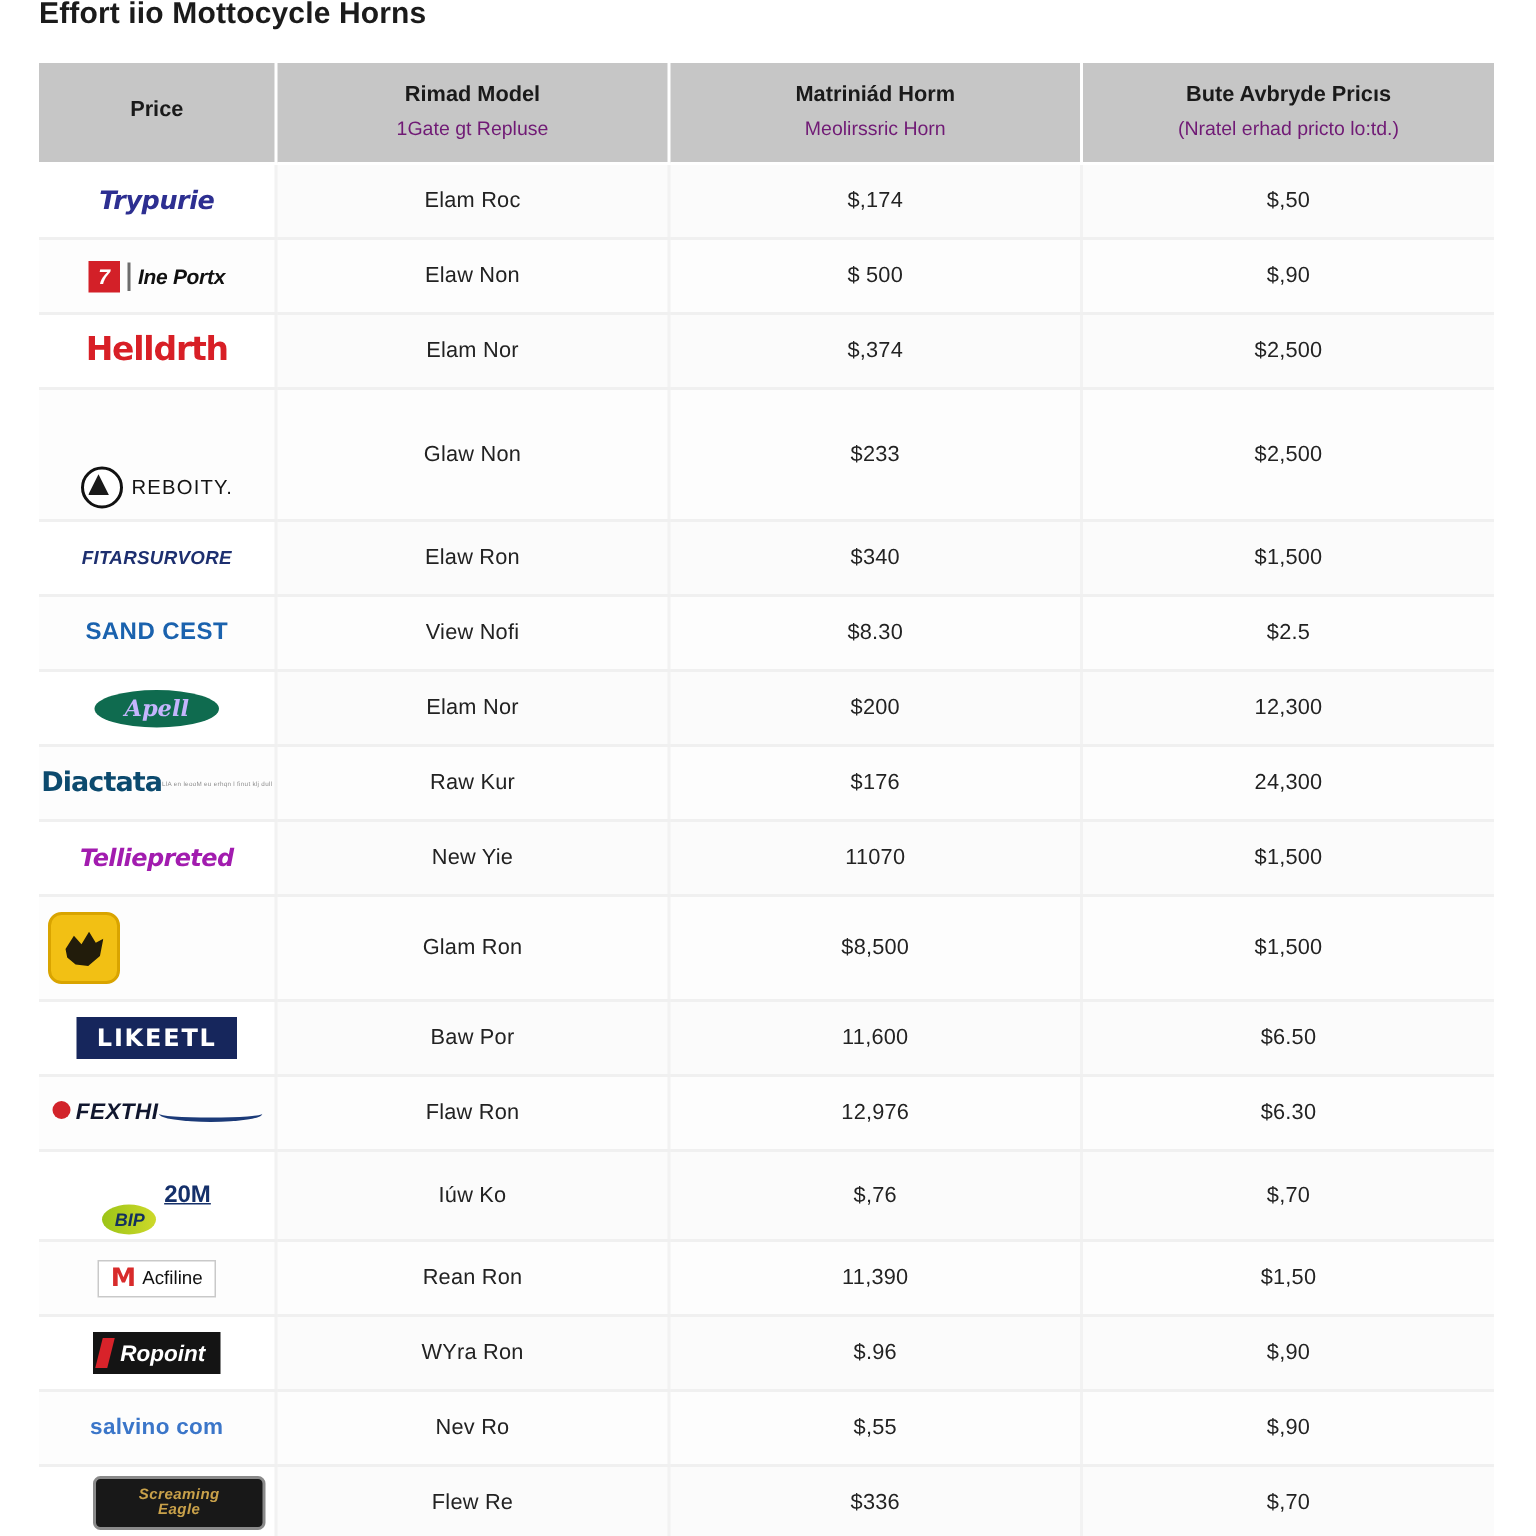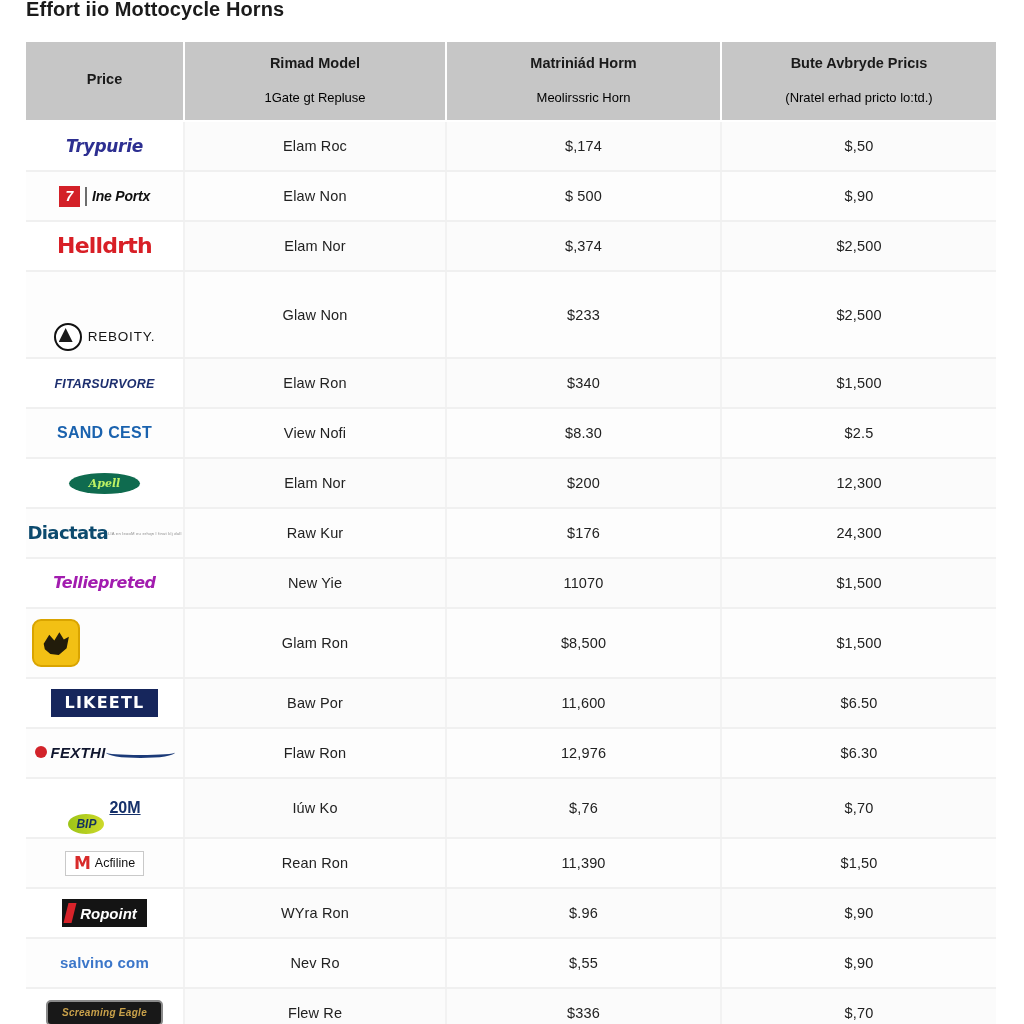--- a/index.html
+++ b/index.html
@@ -60,22 +60,22 @@
   .hdr-main {
     font-size: 14.5px;
     font-weight: bold;
     line-height: 1.35;
     color: #1a1a1a;
   }
   .hdr-sub {
     font-size: 13px;
     font-weight: normal;
     line-height: 1.35;
-    color: #000000;
-    margin-top: 15px;
+    color: #701a75;
+    margin-top: 3px;
   }
 
   tbody td {
     border-bottom: 2px solid #f0f0f0;
     border-right: 2px solid #f2f2f2;
     background: #fbfbfb;
     text-align: center;
     vertical-align: middle;
     font-size: 14.5px;
     color: #222222;
@@ -189,24 +189,24 @@
     letter-spacing: -0.3px;
   }
   .lg-sandcest {
     color: #1a62ae;
     font-size: 16px;
     font-weight: bold;
     letter-spacing: 0.3px;
   }
   .lg-apell {
     background: #0f6b4f;
-    color: #bef264;
+    color: #c4b5fd;
     border-radius: 50%;
     padding: 5px 20px;
-    font-size: 11px;
+    font-size: 15px;
     font-style: italic;
     font-weight: bold;
     font-family: "DejaVu Serif", serif;
   }
   .lg-diactata {
     text-align: center;
   }
   .lg-diactata .big {
     color: #0c4a6e;
     font-size: 18px;
@@ -247,21 +247,21 @@
     background: #16265c;
     color: #ffffff;
     padding: 6px 14px;
     font-size: 16px;
     font-weight: bold;
     letter-spacing: 1.2px;
     font-family: "DejaVu Sans", sans-serif;
   }
   .lg-fexthi { text-align: center; }
   .lg-fexthi .row1 {
-    display: inline-flex; align-items: center; gap: 4px;
+    display: inline-flex; align-items: flex-start; gap: 4px;
   }
   .lg-fexthi .flo {
     width: 12px; height: 12px; border-radius: 50%;
     background: #d2232a;
   }
   .lg-fexthi .tx {
     color: #10162e; font-size: 15px; font-weight: bold;
     font-style: italic; letter-spacing: 0.3px;
   }
   .lg-fexthi .swoosh {
@@ -316,20 +316,21 @@
   .lg-plate {
     background: #181818;
     border: 2px solid #8a8a8a;
     border-radius: 5px;
     padding: 6px 14px;
     color: #c9a14a;
     font-size: 10px;
     font-style: italic;
     font-weight: bold;
     letter-spacing: 0.3px;
+    margin-left: 30px;
   }
 </style>
 </head>
 <body>
 
 <div class="page">
 
   <div class="page-title">Effort iio Mottocycle Horns</div>
 
   <div class="table-wrap">

